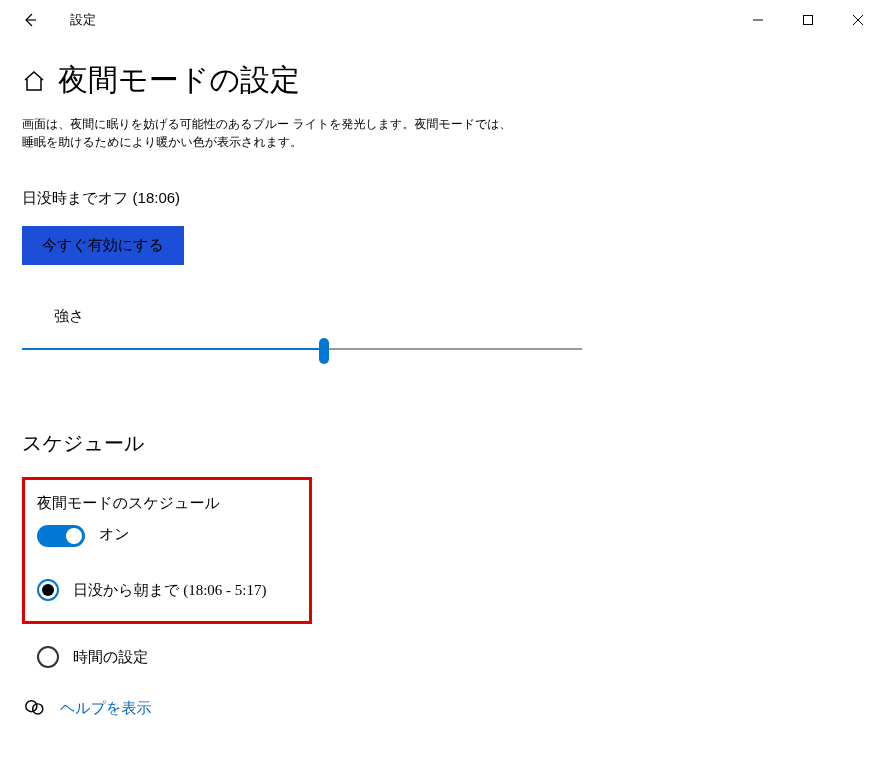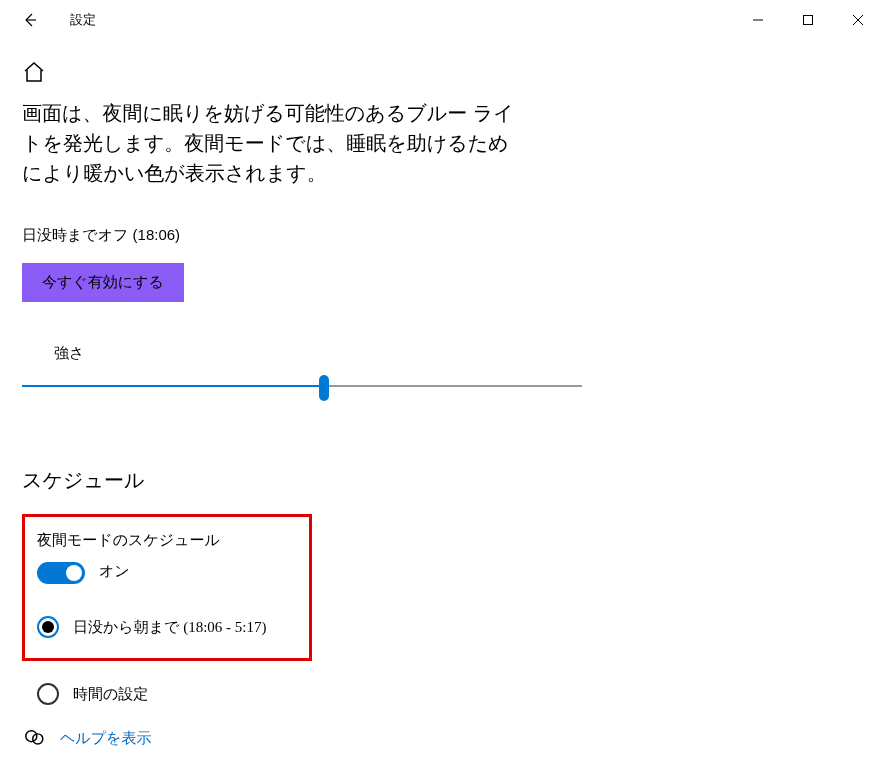--- a/index.html
+++ b/index.html
@@ -52,32 +52,32 @@
     .home-icon {
       width: 24px;
       height: 24px;
     }
     .page-title {
       font-size: 30px;
       font-weight: 400;
     }
     .description {
       margin-top: 14px;
-      font-size: 20px;
+      font-size: 12px;
       line-height: 1.5;
       max-width: 500px;
     }
     .status-text {
       margin-top: 38px;
       font-size: 15px;
     }
     .enable-btn {
       margin-top: 18px;
       padding: 10px 20px;
-      background: #8b5cf6;
+      background: #1d4ed8;
       border: none;
       font-size: 15px;
       cursor: pointer;
       font-family: Liberation Sans, sans-serif;
     }
     .strength-label {
       margin-top: 42px;
       font-size: 15px;
       margin-left: 32px;
     }
@@ -184,21 +184,21 @@
       margin-top: 22px;
       margin-left: 15px;
     }
     .radio-text {
       font-size: 15px;
     }
     .help-row {
       display: flex;
       align-items: center;
       gap: 14px;
-      margin-top: 22px;
+      margin-top: 29px;
       margin-left: 2px;
       cursor: pointer;
     }
     .help-icon {
       width: 22px;
       height: 22px;
     }
     .help-text {
       color: #0067c0;
       font-size: 15px;
@@ -234,20 +234,21 @@
     </div>
   </div>
 </div>
 
 <div class="content">
   <div class="header-row">
     <svg class="home-icon" viewBox="0 0 24 24" fill="none" stroke="#000" stroke-width="1.5">
       <path d="M3 11 L12 3 L21 11"></path>
       <path d="M5 10 V21 H19 V10"></path>
     </svg>
+    <h1 class="page-title">夜間モードの設定</h1>
   </div>
 
   <p class="description">画面は、夜間に眠りを妨げる可能性のあるブルー ライトを発光します。夜間モードでは、睡眠を助けるためにより暖かい色が表示されます。</p>
 
   <div class="status-text">日没時までオフ (18:06)</div>
 
   <button class="enable-btn">今すぐ有効にする</button>
 
   <div class="strength-label">強さ</div>
 

